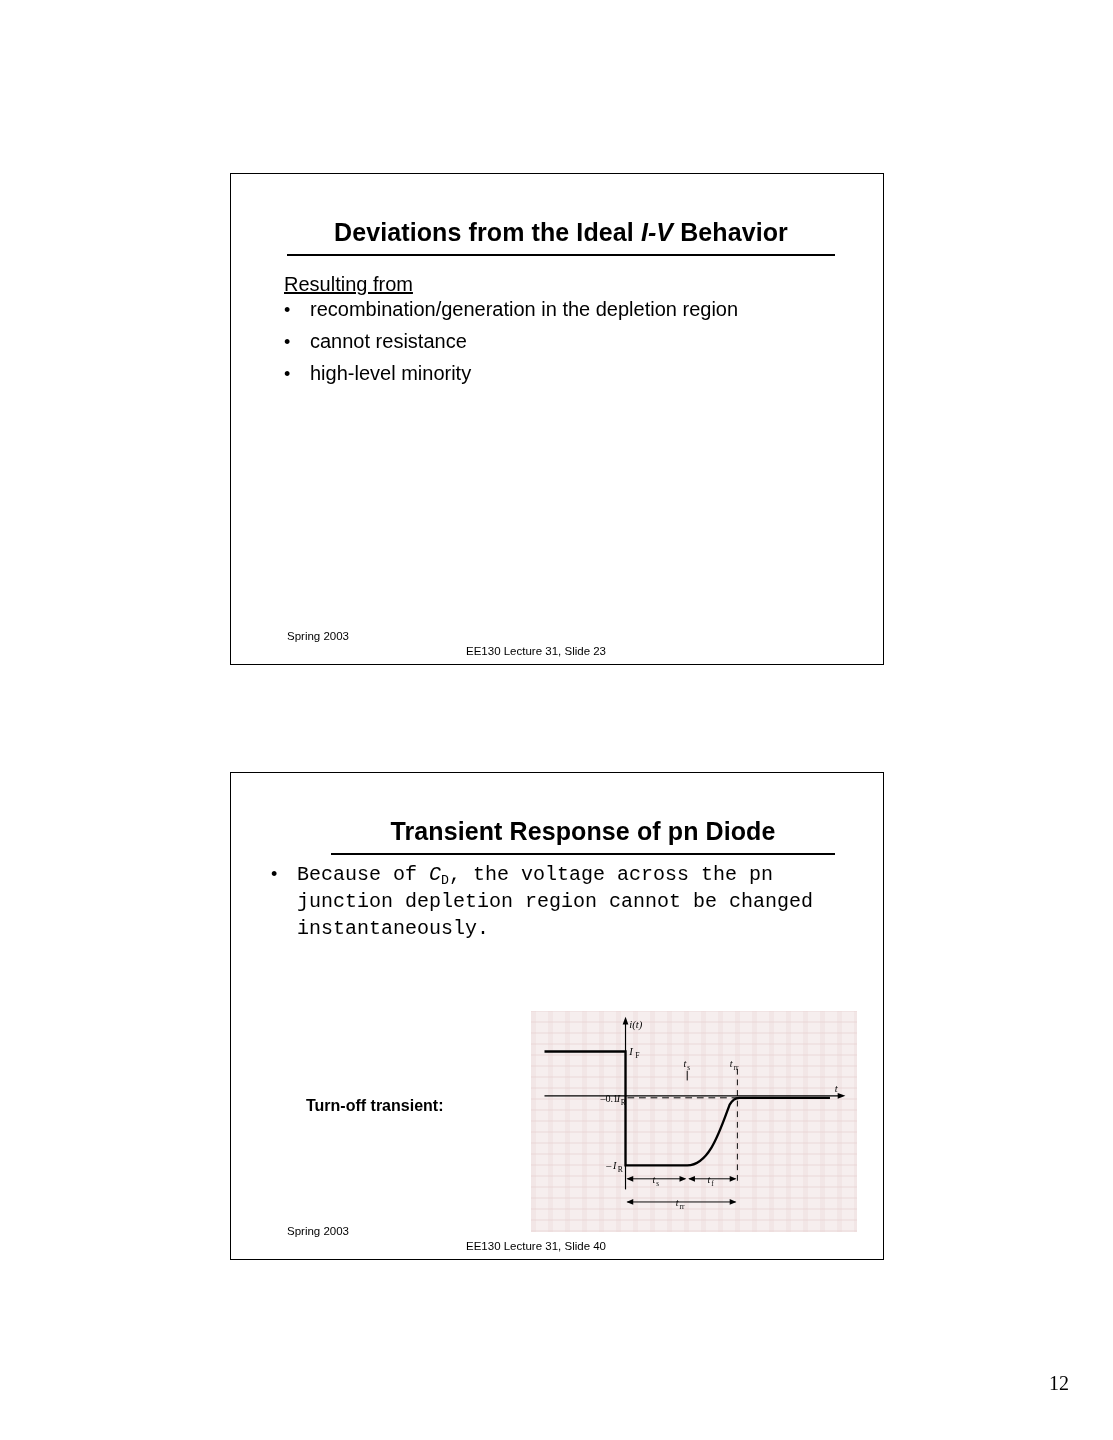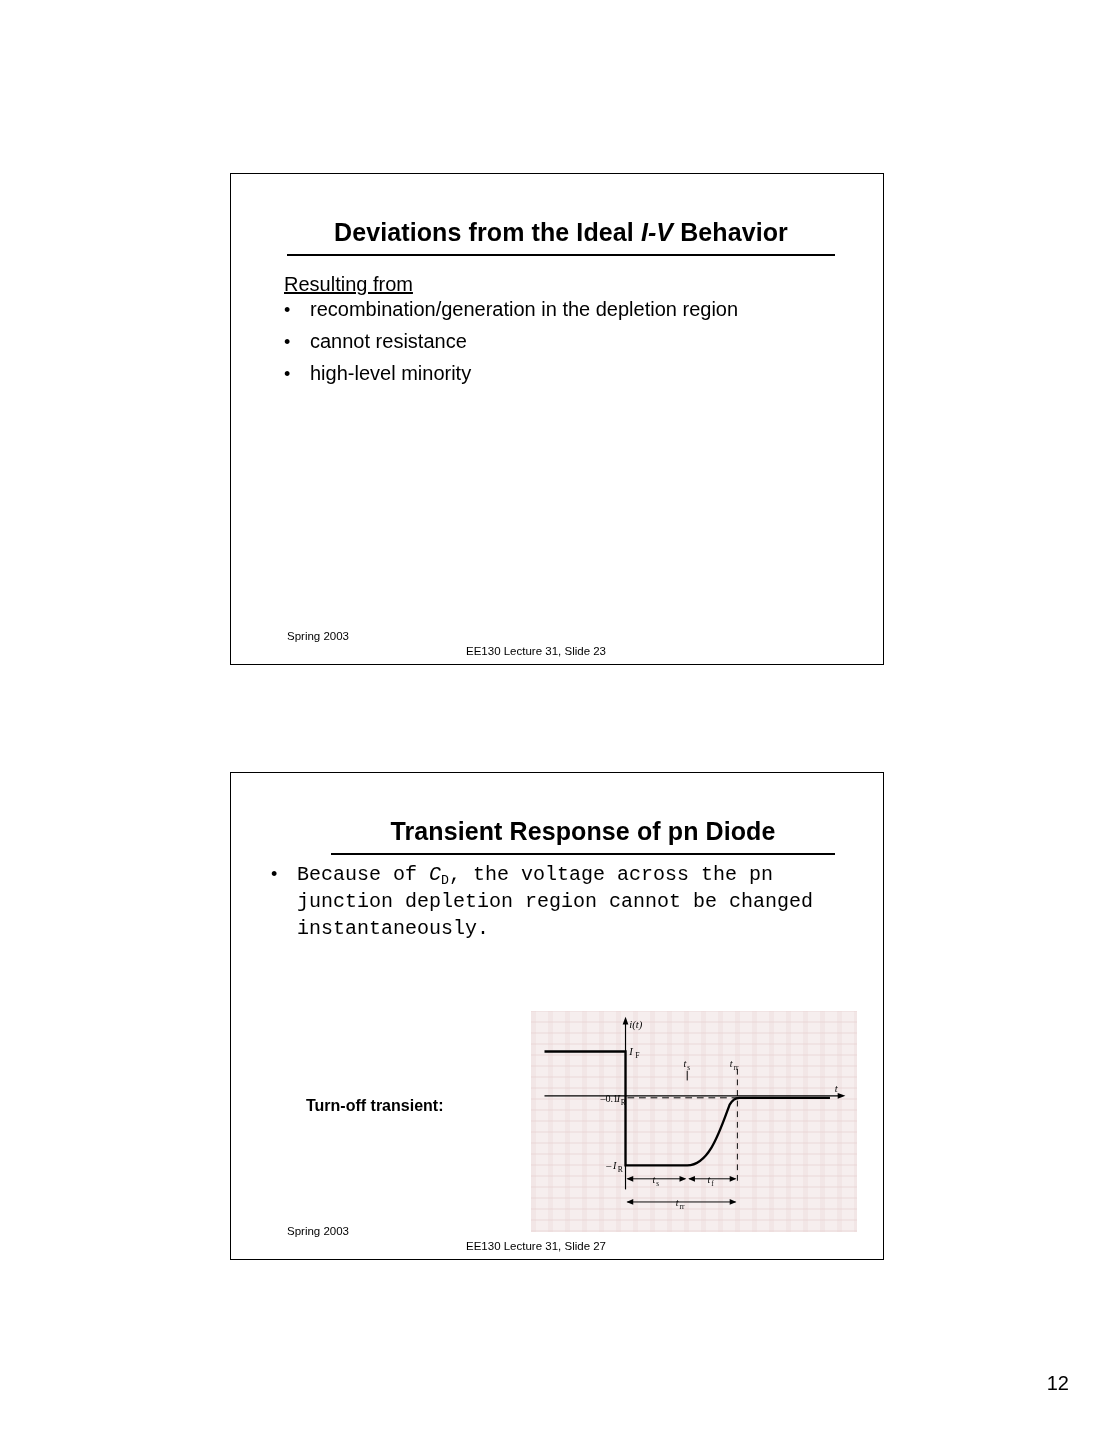--- a/index.html
+++ b/index.html
@@ -172,21 +172,21 @@
     position: absolute;
     inset: 0;
   }
 
   
   .page-number {
     position: absolute;
     right: 44px;
     bottom: 45px;
     font-size: 20px;
-    font-family: Liberation Sans, sans-serif;
+    font-family: Liberation Serif, serif;
   }
 </style>
 </head>
 <body>
 
 <div class="page">
 
   <div class="slide" id="slide-23">
 
     <div class="slide-title">
@@ -284,19 +284,19 @@
         <text x="183" y="178" font-family="Liberation Serif, serif" font-style="italic" font-size="10.5">t</text>
         <text x="187" y="181" font-family="Liberation Serif, serif" font-size="7.5">f</text>
 
         <text x="150" y="202" font-family="Liberation Serif, serif" font-style="italic" font-size="10.5">t</text>
         <text x="154" y="205" font-family="Liberation Serif, serif" font-size="7.5">rr</text>
       </svg>
     </div>
 
     <div class="footer">
       <span class="f-left">Spring 2003</span>
-      <span class="f-right">EE130 Lecture 31, Slide 27</span>
+      <span class="f-right">EE130 Lecture 31, Slide 40</span>
     </div>
   </div>
 
   <div class="page-number">12</div>
 
 </div>
 
 </body></html>

